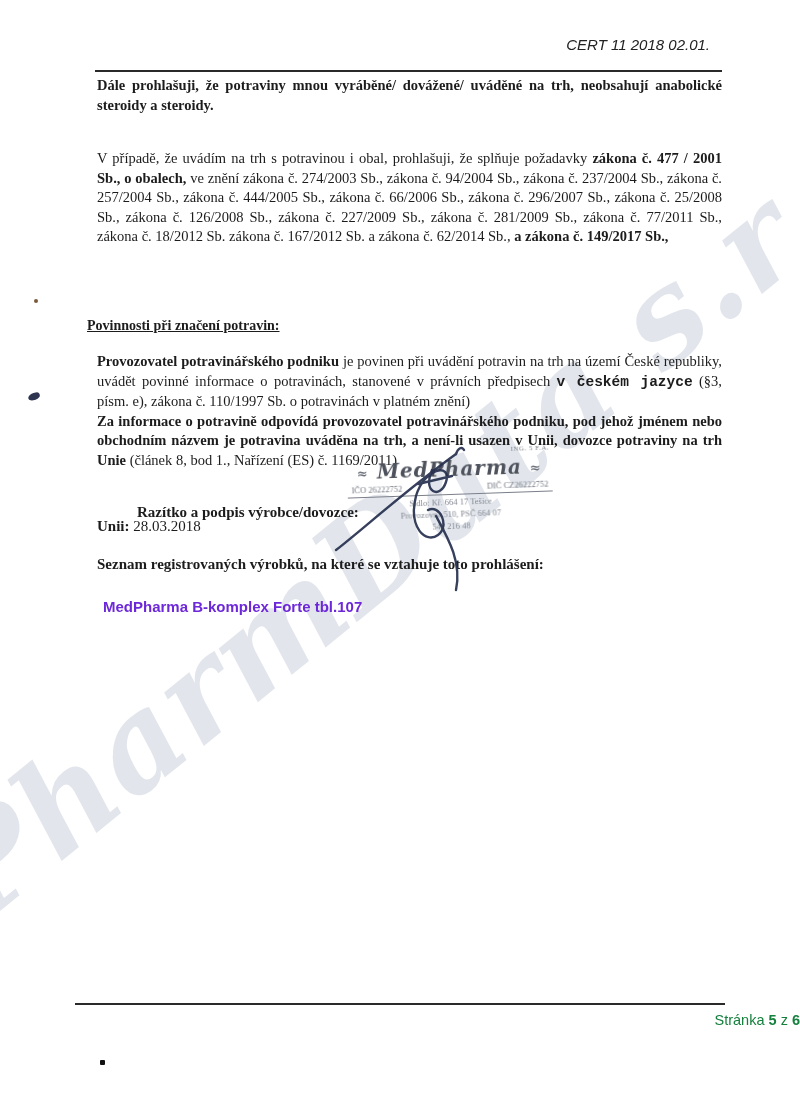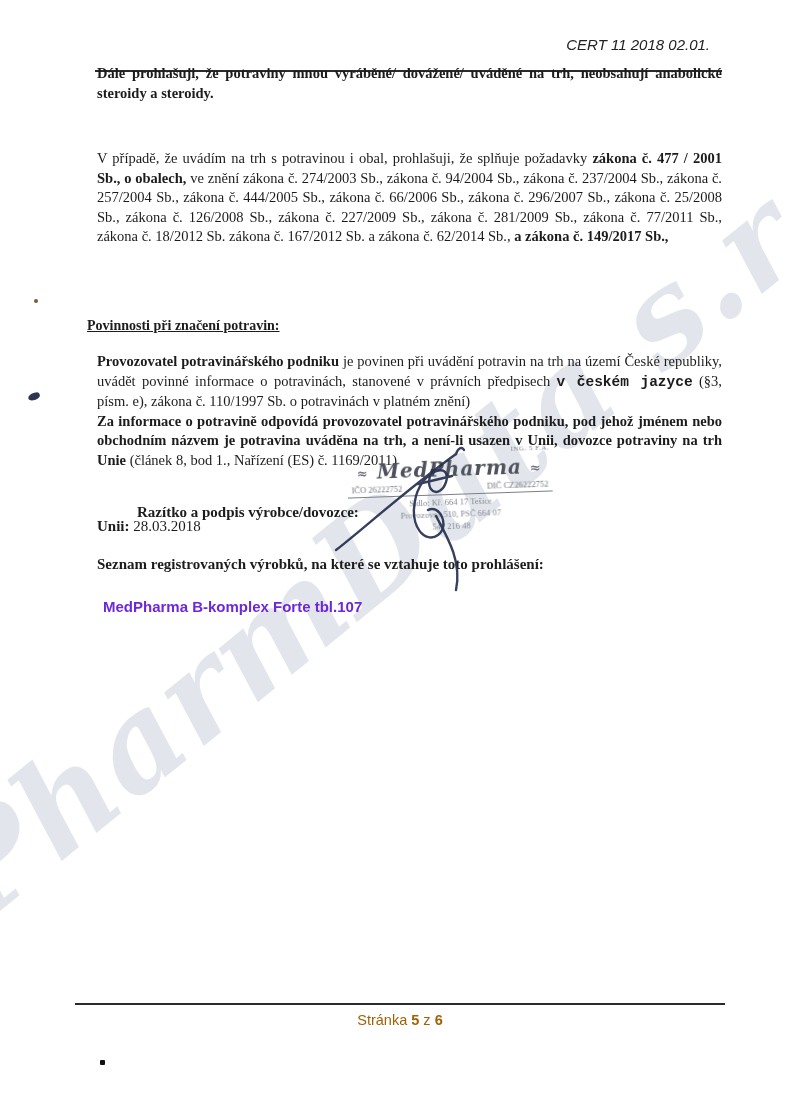--- a/index.html
+++ b/index.html
@@ -83,41 +83,41 @@
     color:#767a84;
   }
   .stamp .addr, .stamp .addr2, .stamp .phone {
     font-size:8.5px; text-align:center; margin-top:2px; color:#858994;
   }
   
   .signature { position:absolute; left:328px; top:438px; width:240px; height:160px; z-index:3; }
   
   .footer-text {
     position:absolute; top:1012px; left:0; width:100%;
-    text-align:center;
+    text-align:right;
     font-family:"Liberation Sans", sans-serif;
-    font-size:14.5px; color:#a16207; z-index:2;
+    font-size:14.5px; color:#15803d; z-index:2;
   }
   
   .speck { position:absolute; z-index:2; border-radius:50%; }
   .speck-1 { left:34px;  top:299px;  width:4px; height:4px;  background:#7a5a3a; }
   .speck-2 { left:28px;  top:393px;  width:12px; height:7px; background:#2e3550; border-radius:60% 40% 50% 50%; transform:rotate(-18deg); }
   .speck-3 { left:100px; top:1060px; width:5px; height:5px;  background:#111; border-radius:20%; }
 </style>
 </head>
 <body>
 
 <div class="page">
 
   <div class="watermark">PharmData s.r.o.</div>
 
   <div class="header-code">CERT 11 2018 02.01.</div>
   <div class="rule-top"></div>
 
-  <div class="textblock" style="top:64px;">
+  <div class="textblock" style="top:76px;">
     <p><span style="font-weight: bold;">Dále prohlašuji, že potraviny mnou vyráběné/ dovážené/ uváděné na trh, neobsahují anabolické steroidy a steroidy.</span></p>
   </div>
 
   <div class="textblock" style="top:149px;">
     <p><span>V případě, že uvádím na trh s potravinou i obal, prohlašuji, že splňuje požadavky </span><span style="font-weight: bold;">zákona č. 477 / 2001 Sb., o obalech,</span><span> ve znění zákona č. 274/2003 Sb., zákona č. 94/2004 Sb., zákona č. 237/2004 Sb., zákona č. 257/2004 Sb., zákona č. 444/2005 Sb., zákona č. 66/2006 Sb., zákona č. 296/2007 Sb., zákona č. 25/2008 Sb., zákona č. 126/2008 Sb., zákona č. 227/2009 Sb., zákona č. 281/2009 Sb., zákona č. 77/2011 Sb., zákona č. 18/2012 Sb. zákona č. 167/2012 Sb. a zákona č. 62/2014 Sb., </span><span style="font-weight: bold;">a zákona č. 149/2017 Sb.,</span></p>
   </div>
 
   <div class="section-heading">Povinnosti při značení potravin:</div>
   <div class="textblock" style="top:352px;">
     <p><span style="font-weight: bold;">Provozovatel potravinářského podniku</span><span> je povinen při uvádění potravin na trh na území České republiky, uvádět povinné informace o potravinách, stanovené v právních předpisech </span><span style="font-weight: bold; font-family: Liberation Mono, monospace;">v českém jazyce</span><span> (§3, písm. e), zákona č. 110/1997 Sb. o potravinách v platném znění)</span></p>

